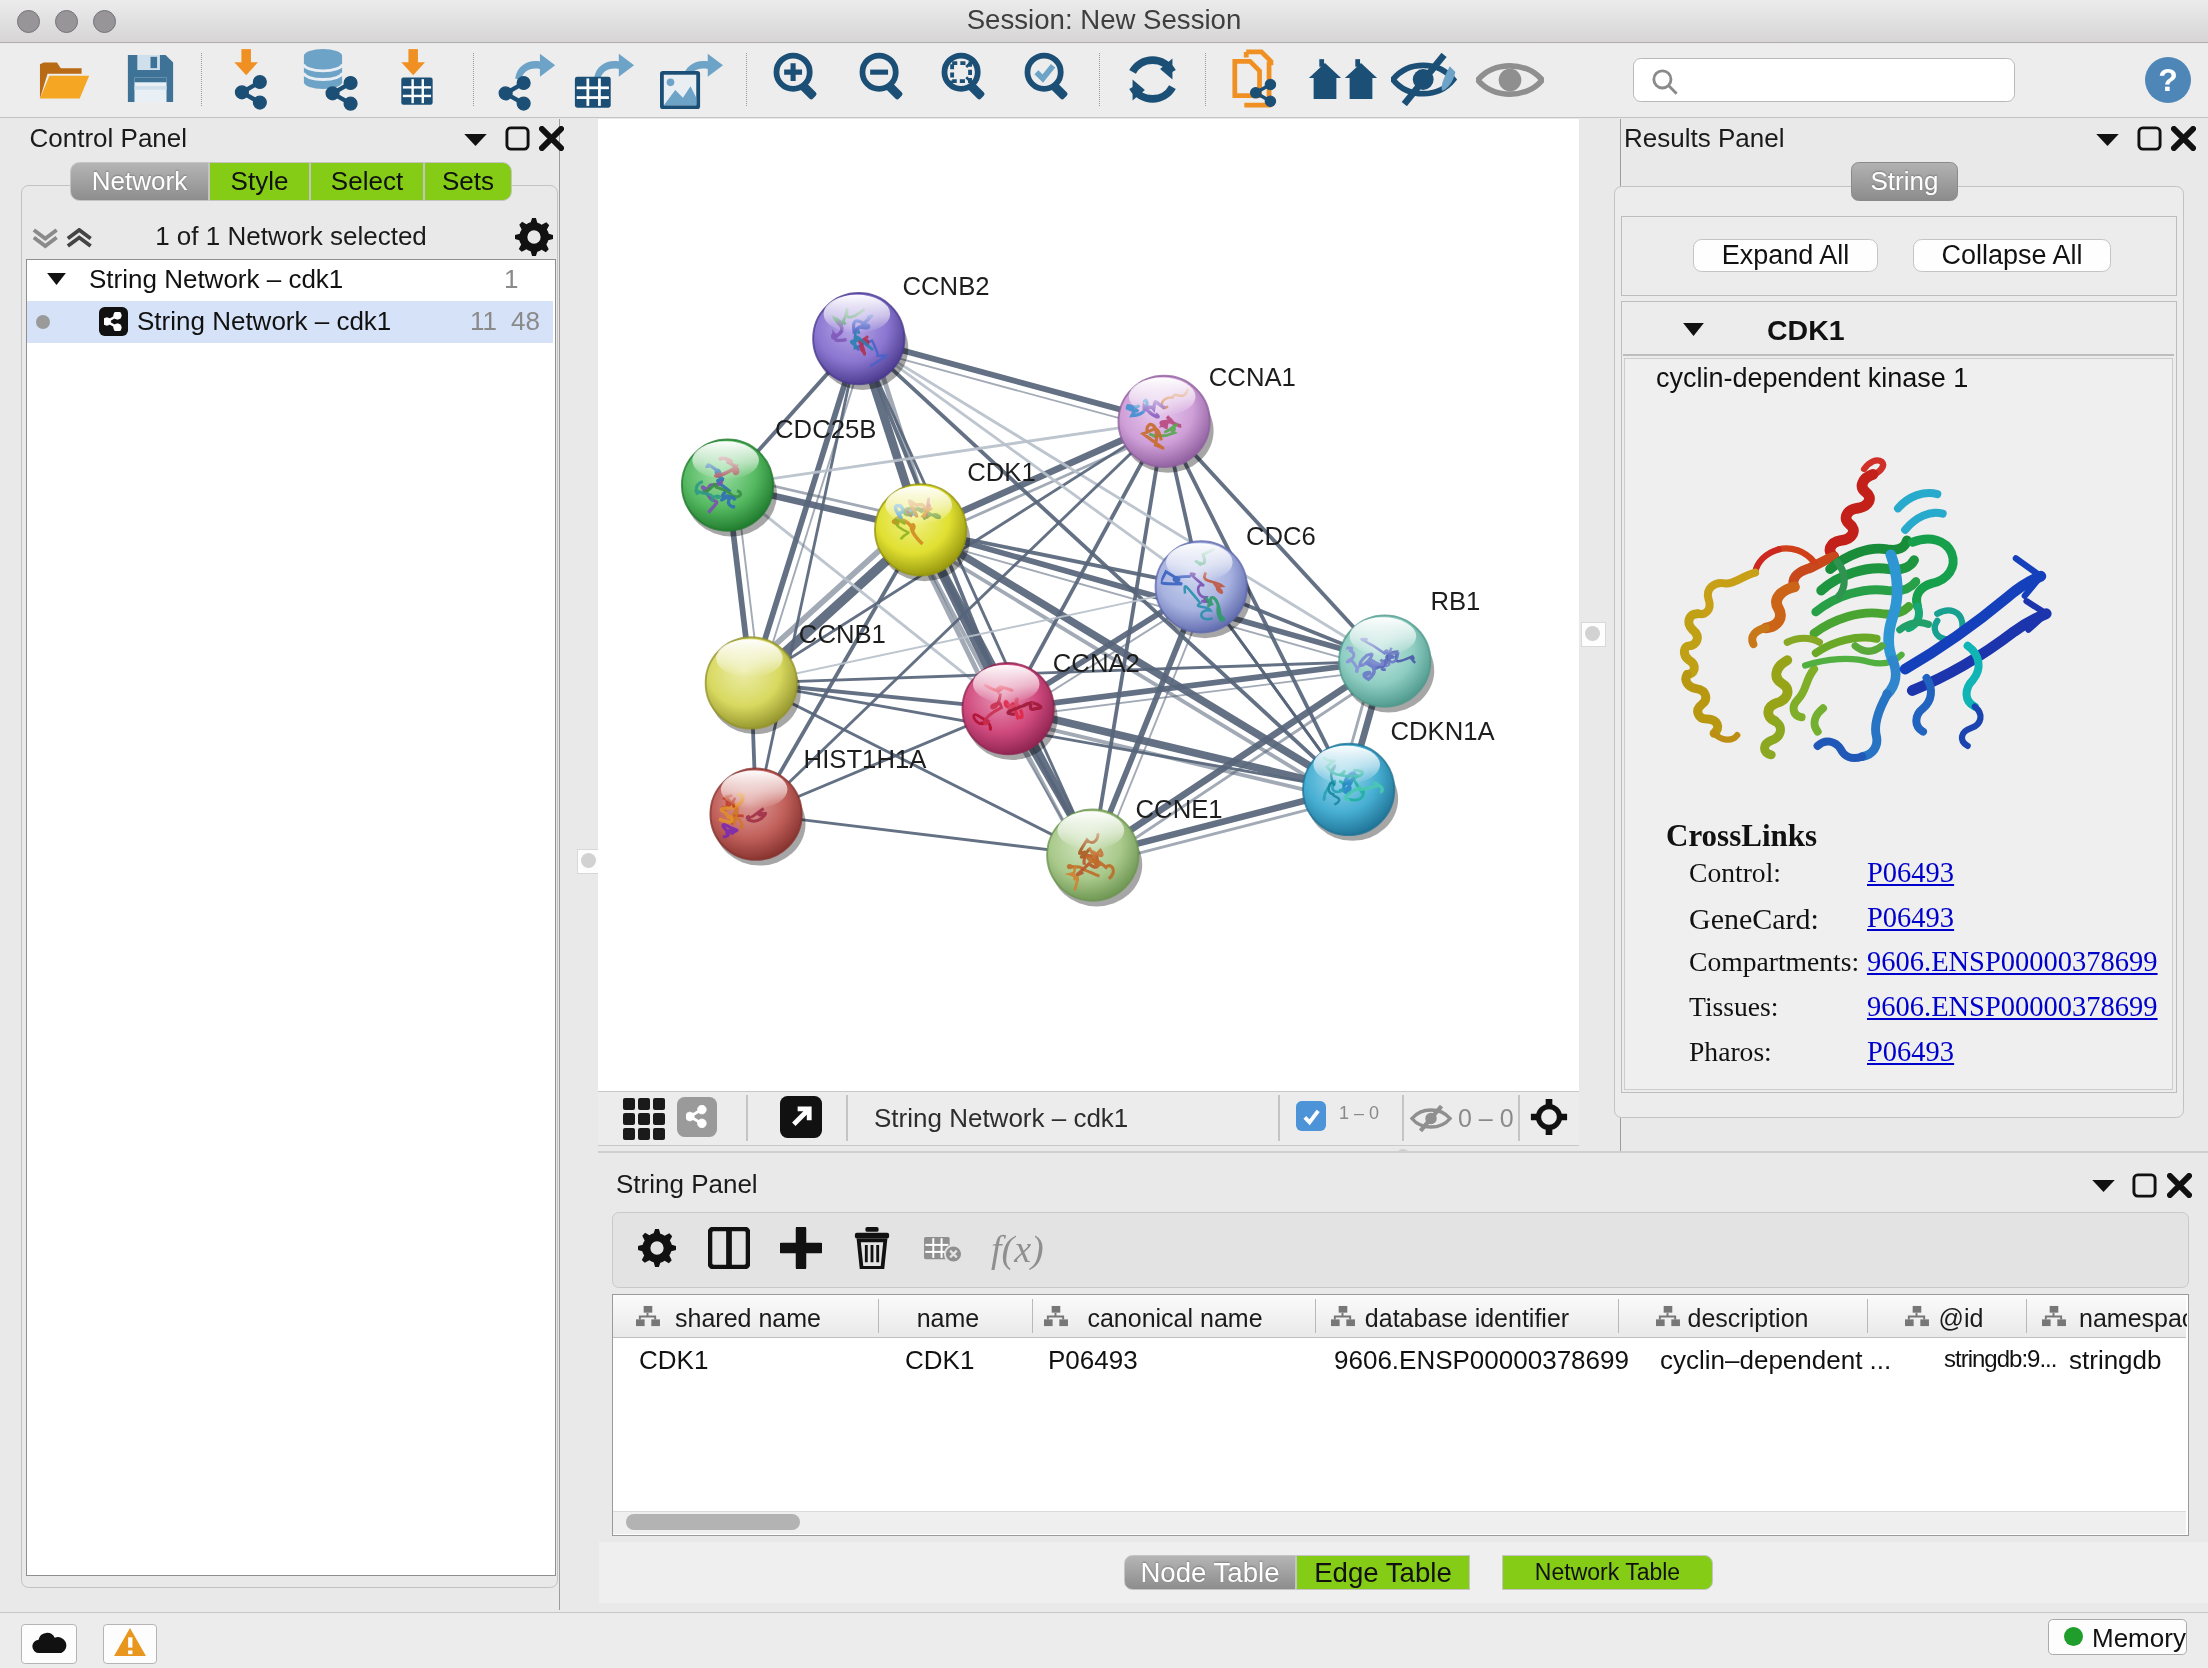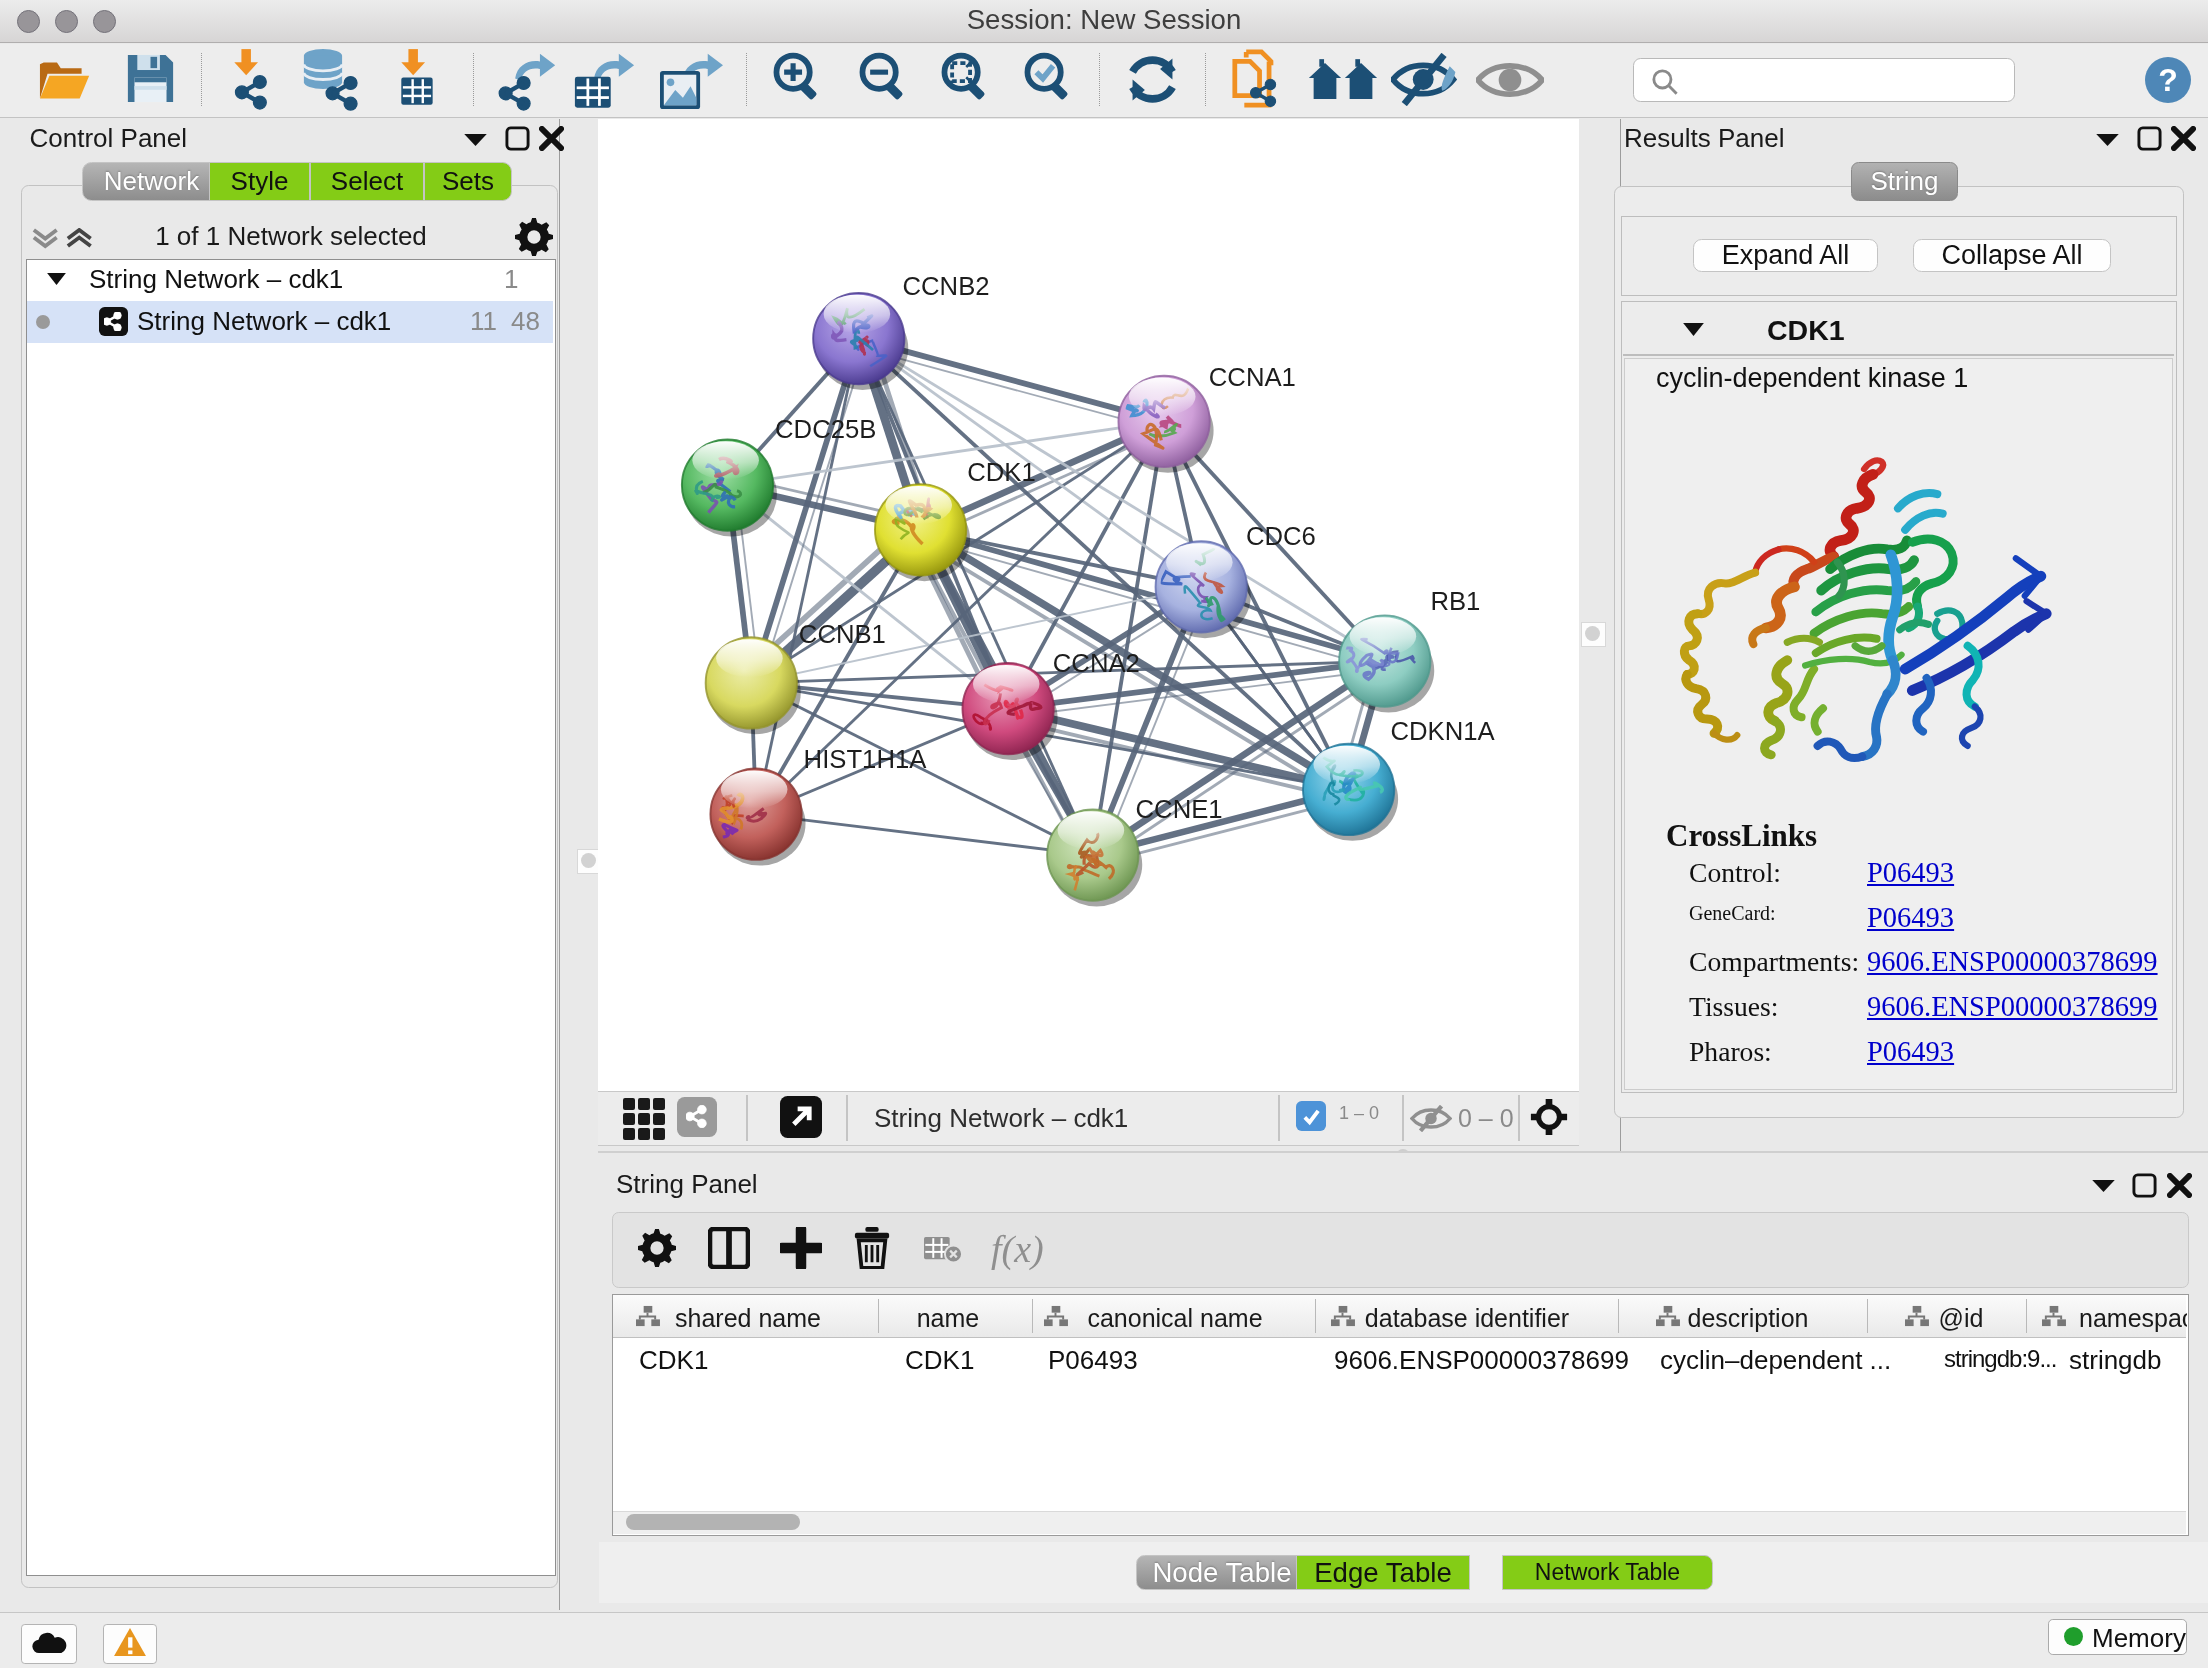--- a/index.html
+++ b/index.html
@@ -10,21 +10,21 @@
 #toolbar{position:absolute;left:0;top:44px;width:2208px;height:73px;background:#ededed;border-bottom:1.9px solid #c3c3c3;}
 .vsep{position:absolute;top:53px;height:53px;width:0;border-left:1.9px dotted #9a9a9a;}
 .panelhdr{font-size:26px;color:#1a1a1a;}
 #leftcol{position:absolute;left:0;top:119px;width:559px;height:1491px;background:#e9e9e9;border-right:1.9px solid #9c9c9c;}
 #canvas{position:absolute;left:598px;top:119px;width:981px;height:972px;background:#fff;}
 #canvasstrip{position:absolute;left:598px;top:1091px;width:981px;height:53px;background:#ececec;border-top:1px solid #c8c8c8;border-bottom:1px solid #c8c8c8;}
 #rightcol{position:absolute;left:1620px;top:119px;width:589px;height:1032px;background:#e9e9e9;border-left:1.9px solid #9c9c9c;}
 #tableregion{position:absolute;left:598px;top:1153px;width:1610px;height:457px;background:#e9e9e9;}
 #statusbar{position:absolute;left:0;top:1612px;width:2208px;height:56px;background:#ececec;border-top:1.9px solid #c6c6c6;}
 .seg{position:absolute;height:37px;line-height:37px;text-align:center;font-size:26px;background:#84cc16;border:1px solid #c4c4c4;color:#111;}
-.seg.sel{background:linear-gradient(#b5b5b5,#8d8d8d);color:#fff;text-shadow:0 -1px 1.9px rgba(0,0,0,.25);margin-left:12px;}
+.seg.sel{background:linear-gradient(#b5b5b5,#8d8d8d);color:#fff;text-shadow:0 -1px 1.9px rgba(0,0,0,.25);}
 .btn{position:absolute;background:#fefefe;border:1.9px solid #c4c4c4;border-radius:8.6px;text-align:center;font-size:27px;color:#111;}
 a.lnk{color:#0000cc;text-decoration:underline;}
 .serif{font-family:"Liberation Serif",serif;}
 .gray{color:#8a8a8a;}
 </style></head><body>
 <div id="titlebar"></div>
 <div class="tl" style="left:17px"></div>
 <div class="tl" style="left:55px"></div>
 <div class="tl" style="left:93px"></div>
 <div id="title">Session: New Session</div>
@@ -697,21 +697,21 @@
       <path d="M276 250 C284 262 282 276 272 284 C262 292 262 304 272 310" stroke="#2064c0" stroke-width="9"></path>
       <path d="M196 214 C206 222 216 222 226 214" stroke="#58a83a" stroke-width="8"></path>
       <path d="M176 120 C186 132 186 148 178 158" stroke="#2f9450" stroke-width="8"></path>
       <path d="M246 196 C256 188 268 186 278 190" stroke="#22a06a" stroke-width="8"></path>
       <path d="M120 210 C132 204 146 204 156 210" stroke="#86a824" stroke-width="8"></path>
     </g>
   </svg>
 <div class="abs serif" style="left:1666px;top:818px;font-size:31px;font-weight:bold;color:#111">CrossLinks</div>
 <div class="abs serif" style="left:1689px;top:857px;font-size:27.6px;color:#111">Control:</div>
 <div class="abs serif" style="left:1867px;top:857px;font-size:28.5px"><a class="lnk">P06493</a></div>
-<div class="abs serif" style="left:1689px;top:902px;font-size:20px;color:#111">GeneCard:</div>
+<div class="abs serif" style="left:1689px;top:902px;font-size:30px;color:#111">GeneCard:</div>
 <div class="abs serif" style="left:1867px;top:902px;font-size:28.5px"><a class="lnk">P06493</a></div>
 <div class="abs serif" style="left:1689px;top:946px;font-size:27.6px;color:#111">Compartments:</div>
 <div class="abs serif" style="left:1867px;top:946px;font-size:28.5px"><a class="lnk">9606.ENSP00000378699</a></div>
 <div class="abs serif" style="left:1689px;top:991px;font-size:27.6px;color:#111">Tissues:</div>
 <div class="abs serif" style="left:1867px;top:991px;font-size:28.5px"><a class="lnk">9606.ENSP00000378699</a></div>
 <div class="abs serif" style="left:1689px;top:1036px;font-size:27.6px;color:#111">Pharos:</div>
 <div class="abs serif" style="left:1867px;top:1036px;font-size:28.5px"><a class="lnk">P06493</a></div>
 <div id="tableregion"></div>
 <div class="abs" style="left:598px;top:1151px;width:1610px;height:1.9px;background:#cfcfcf"></div>
 <div class="abs panelhdr" style="left:616px;top:1169px">String Panel</div>

